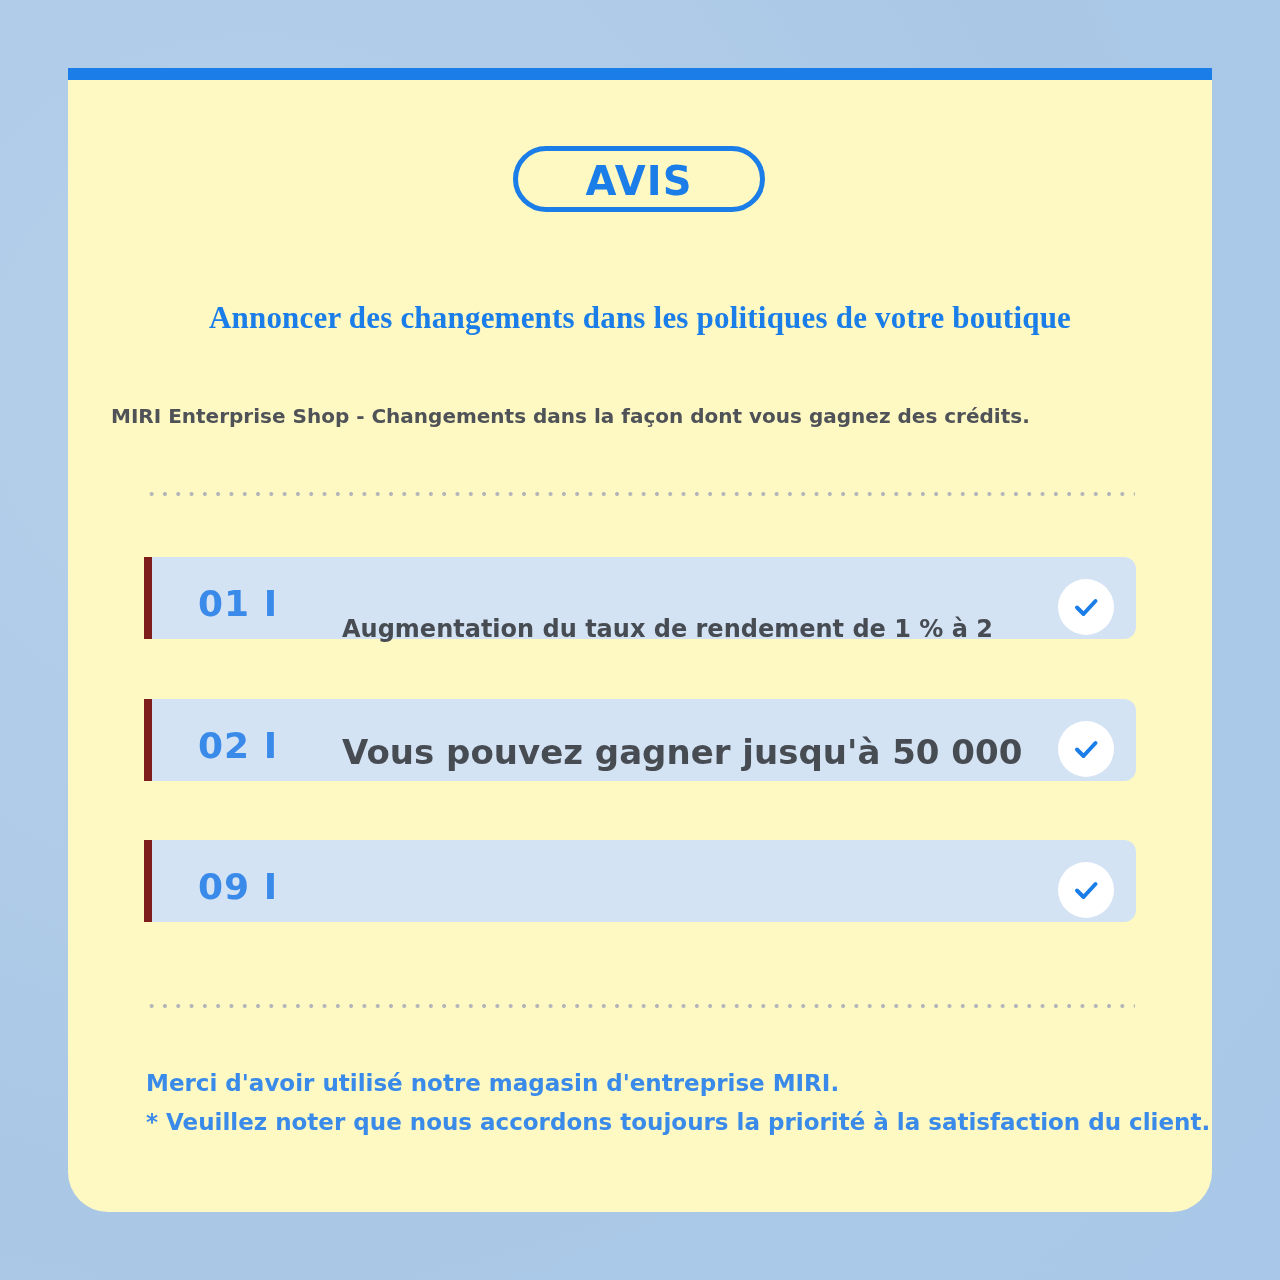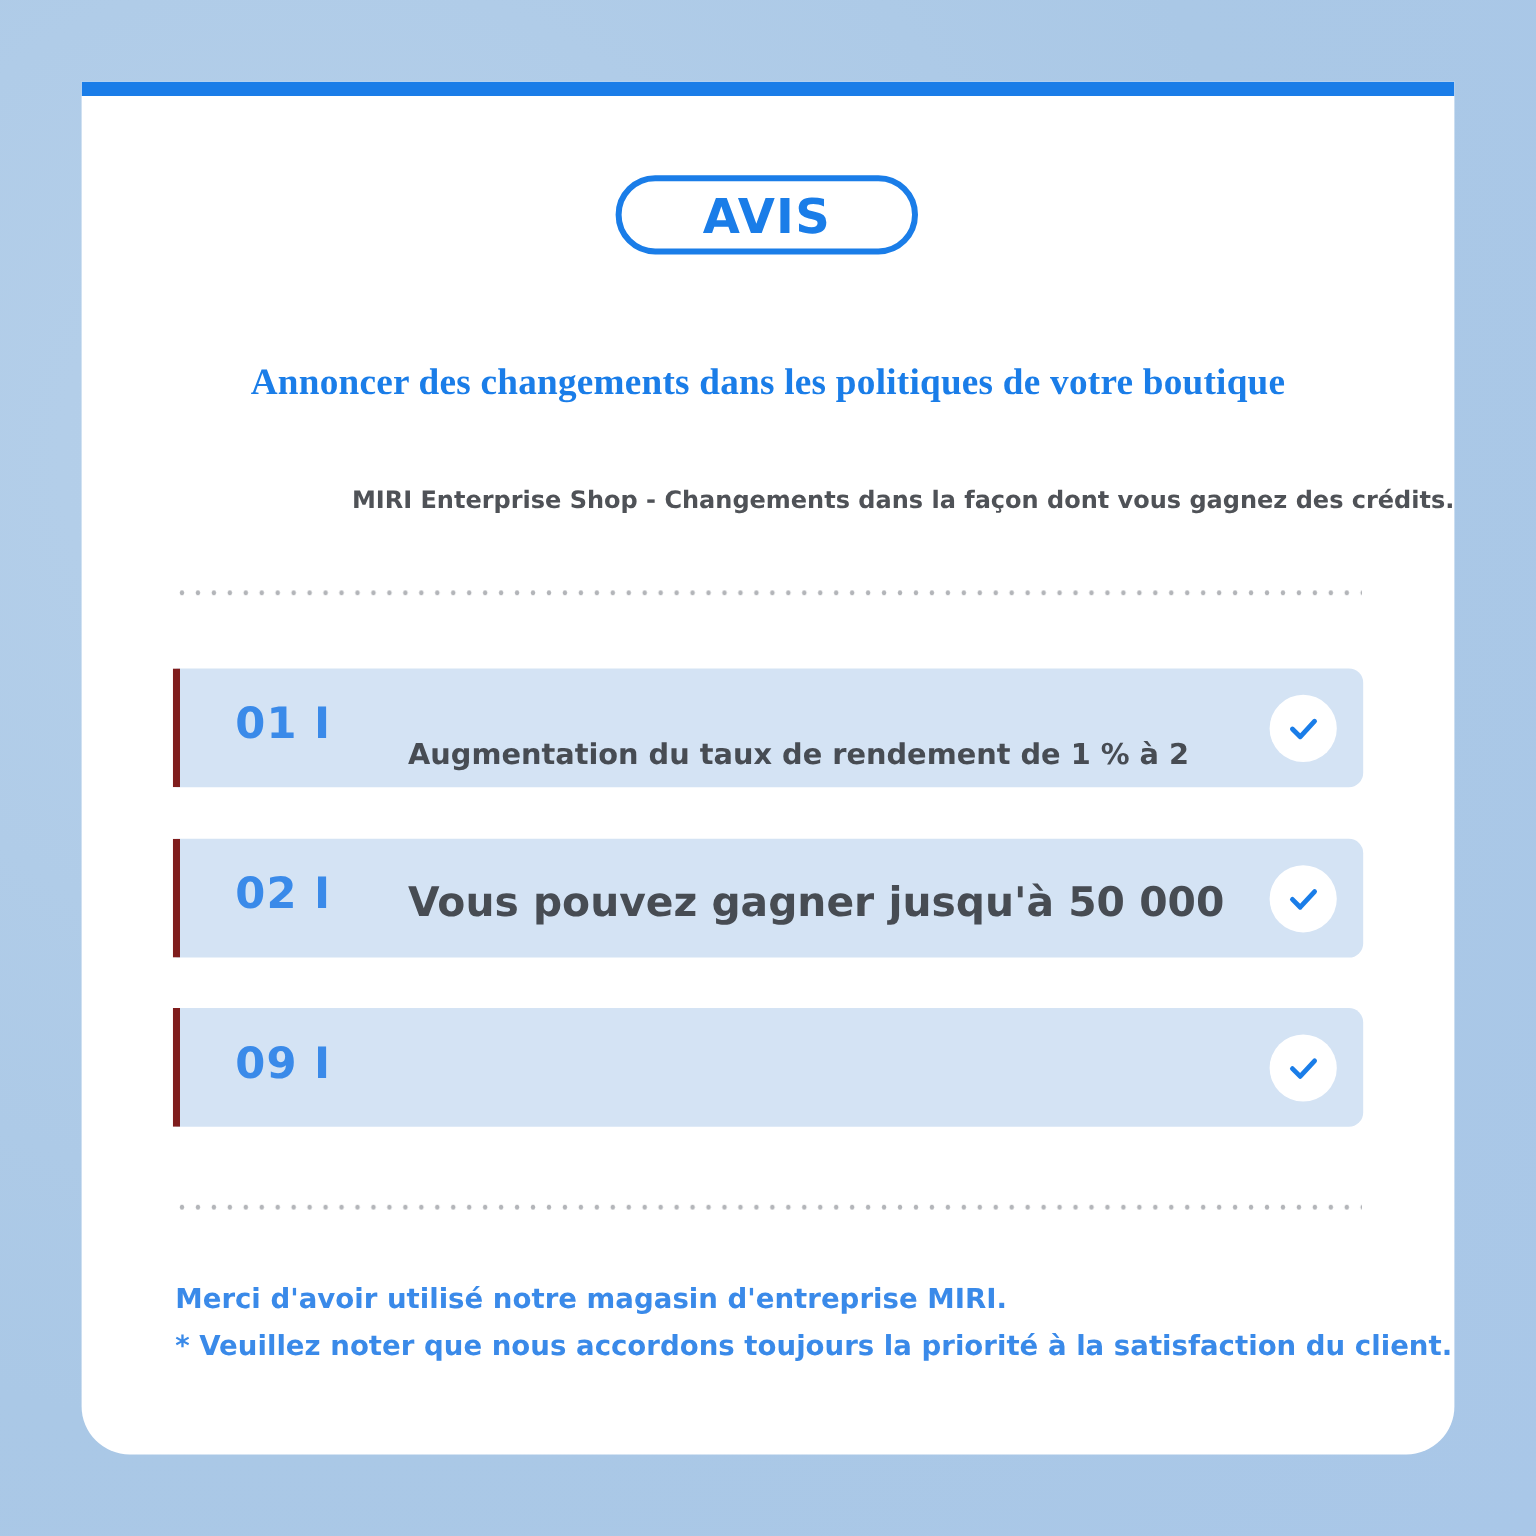--- a/index.html
+++ b/index.html
@@ -9,21 +9,21 @@
     body {
       background: #afcbe7;
       background-image: radial-gradient(circle at 20% 30%, #b6d0ea 0%, #aac8e6 60%, #a9c7e8 100%);
       font-family: "DejaVu Sans", "Liberation Sans", sans-serif;
       position: relative;
     }
     .card {
       position: absolute;
       left: 68px; top: 68px;
       width: 1144px; height: 1144px;
-      background: #ffffff;
+      background: #fef9c3;
       border-radius: 0 0 40px 40px;
       overflow: hidden;
     }
     .top-bar {
       position: absolute; left: 0; top: 0;
       width: 100%; height: 12px;
       background: #1a7de8;
     }
     .badge {
       position: absolute;
@@ -47,21 +47,21 @@
       text-align: center;
       color: #1a7de8;
       font-weight: bold;
       font-size: 31px;
       letter-spacing: 0.2px;
       font-family: Liberation Serif, serif;
     }
     .subtitle {
       position: absolute;
       left: 0; top: 336px; width: 100%;
-      text-align: right;
+      text-align: left;
       color: #4f5257;
       font-weight: bold;
       font-size: 20px;
       padding-left: 43px;
     }
     .dots {
       position: absolute;
       left: 77px; width: 990px; height: 4px;
       background-image: radial-gradient(circle, #b3b5b9 1.8px, transparent 2.2px);
       background-size: 13.3px 4px;
@@ -69,23 +69,23 @@
     }
     .dots.top { top: 424px; }
     .dots.bottom { top: 936px; }
     .list {
       position: absolute;
       left: 76px; top: 489px;
       width: 992px;
     }
     .row {
       position: absolute;
-      left: 0; width: 992px; height: 99px;
+      left: 0; width: 992px; height: 82px;
       background: #d4e3f4;
-      border-left: 6px solid #7f1d1d;
+      border-left: 8px solid #7f1d1d;
       border-radius: 0 12px 12px 0;
     }
     .row-num {
       position: absolute;
       left: 46px; top: 26px;
       color: #3a8ae9;
       font-weight: bold;
       font-size: 36px;
       letter-spacing: 1px;
     }

